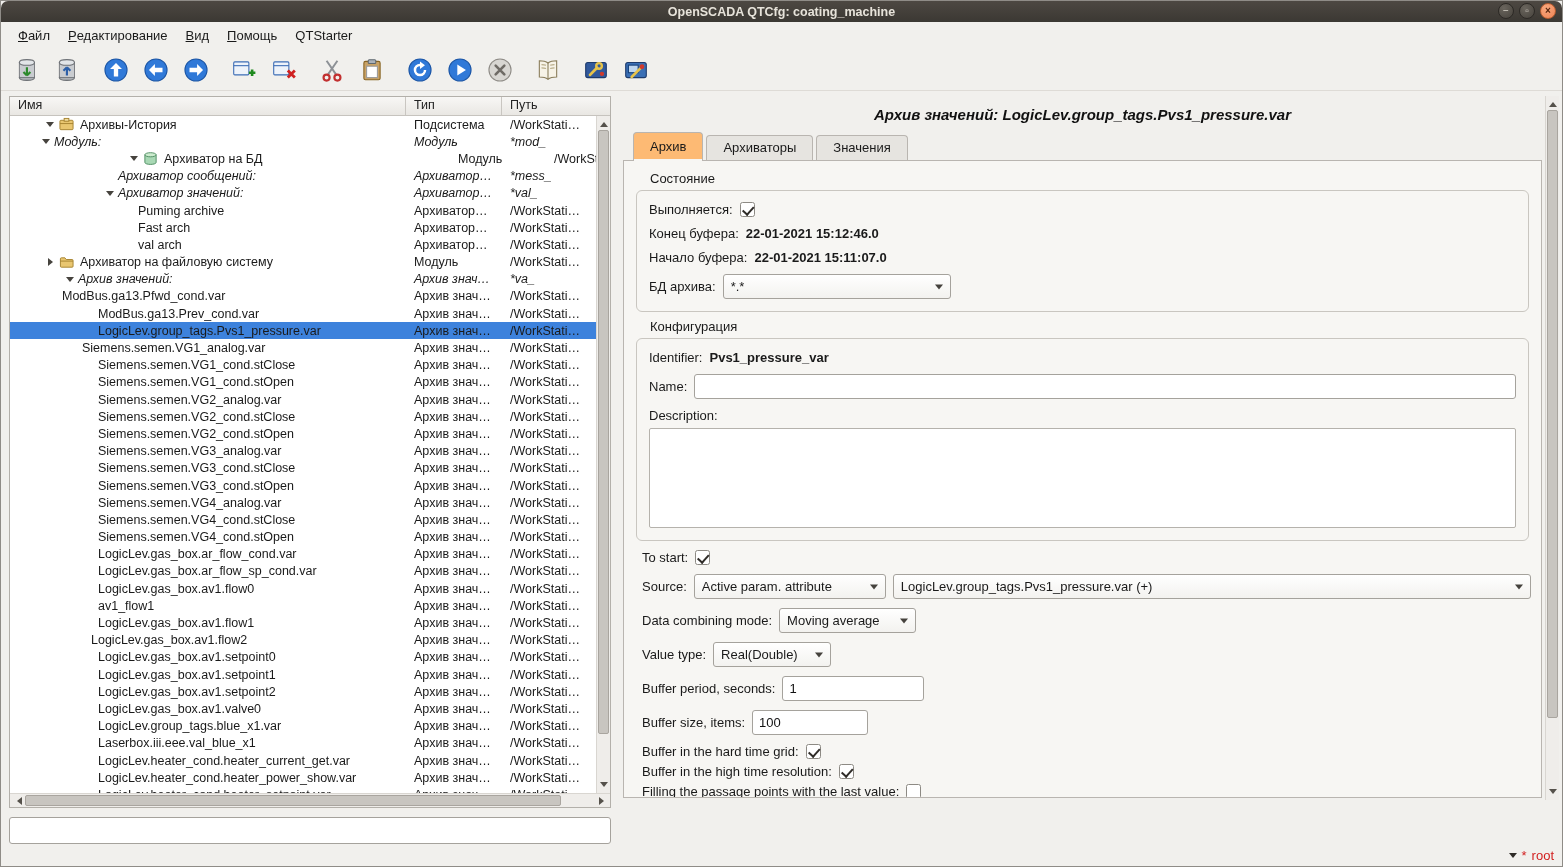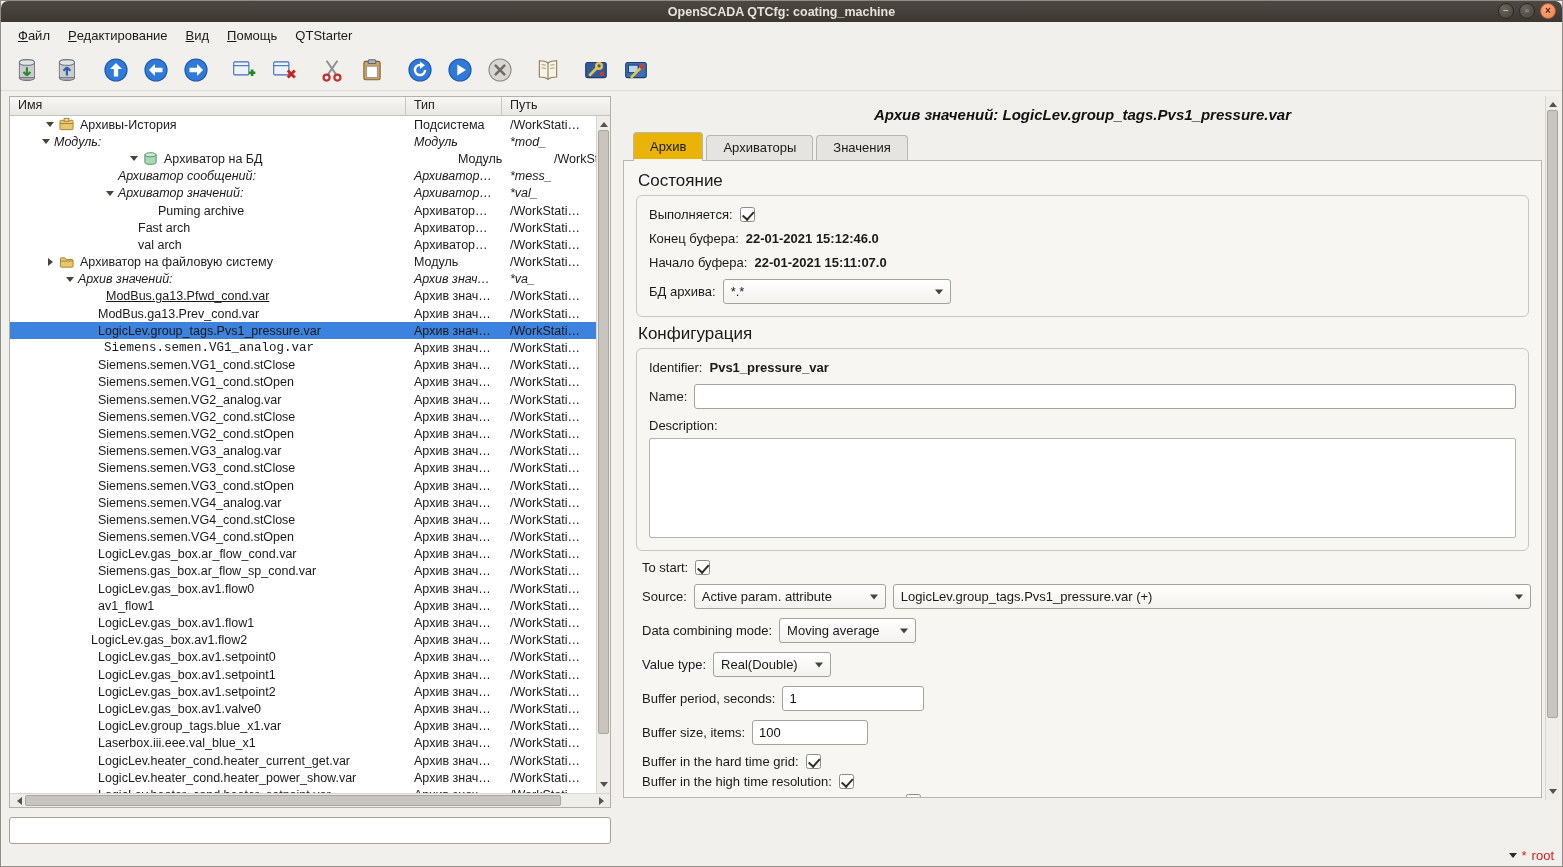--- a/index.html
+++ b/index.html
@@ -56,24 +56,24 @@
 .strack{flex:1;padding:1px}
 .strack .sthumb{background:#c8c5c0;border:1px solid #a9a59f;border-radius:2px;width:100%}
 .hscroll .strack{display:flex}
 .hscroll .sthumb{height:100%;background:#c8c5c0;border:1px solid #a9a59f;border-radius:2px}
 
 .right-area{flex:1;display:flex;min-width:0}
 .right-panel{flex:1;display:flex;flex-direction:column;min-width:0;padding:0 3px}
 .panel-title{text-align:center;font-size:15px;font-weight:bold;font-style:italic;margin:10px 0 9px;color:#111}
 .tabs{display:flex;margin-left:10px;position:relative;z-index:2}
 .tab{padding:4px 16px 5px;font-size:13px;border:1px solid #b9b5b0;border-bottom:none;border-radius:4px 4px 0 0;background:#e6e4e0;margin-right:3px;margin-top:3px;cursor:default}
-.tab.active{background:#eab308;margin-top:0;padding-top:6px;position:relative}
+.tab.active{background:#fdba74;margin-top:0;padding-top:6px;position:relative}
 .tab.active::after{content:"";position:absolute;left:0;right:0;bottom:-1px;height:2px;background:#f7f6f3}
 .tab-frame{flex:1;border:1px solid #b9b5b0;background:#f7f6f3;margin-bottom:10px;padding:3px 10px 0;overflow:hidden;position:relative;z-index:1}
-.glabel{font-size:17px;margin:7px 0 4px 4px}
+.glabel{font-size:13px;margin:7px 0 4px 16px}
 .gbox{border:1px solid #c9c6c0;border-radius:6px;padding:2px 12px 12px;margin:0 2px}
 .frow{display:flex;align-items:center;gap:7px;margin-top:9px}
 .frow.outer{margin-left:8px}
 .flabel{font-size:13px;white-space:nowrap}
 .fvalue{font-size:13px;font-weight:bold;white-space:nowrap}
 .check{width:15px;height:15px;background:#fff;border:1px solid #8d8a84;border-radius:2.5px;flex:none;position:relative}
 .check.checked::after{content:"";position:absolute;left:4px;top:1px;width:4.5px;height:8.5px;border:solid #2f2c28;border-width:0 2px 2px 0;transform:rotate(42deg)}
 .combo{display:flex;align-items:center;height:25px;background:linear-gradient(#ffffff,#f3f2ef);border:1px solid #a5a29c;border-radius:3px;padding:0 7px;font-size:13px;gap:8px;flex:none}
 .combo .cval{white-space:nowrap;overflow:hidden}
 .combo .arr{margin-left:auto;flex:none;border:4px solid transparent;border-top:5px solid #45423d;transform:translateY(2.5px)}
@@ -319,21 +319,21 @@
             </div>
             <div class="trow italic">
               <div class="tcell name" style="padding-left: 92px;">
                 <span class="expander open"></span>
                 <span class="tlabel">Архиватор значений:</span>
               </div>
               <div class="tcell type">Архиватор…</div>
               <div class="tcell path">*val_</div>
             </div>
             <div class="trow">
-              <div class="tcell name" style="padding-left: 112px; gap: 20px;">
+              <div class="tcell name" style="padding-left: 112px;">
                 <span class="expander none"></span>
                 <span class="tlabel">Puming archive</span>
               </div>
               <div class="tcell type">Архиватор…</div>
               <div class="tcell path">/WorkStati…</div>
             </div>
             <div class="trow">
               <div class="tcell name" style="padding-left: 112px;">
                 <span class="expander none"></span>
                 <span class="tlabel">Fast arch</span>
@@ -365,21 +365,21 @@
             </div>
             <div class="trow italic">
               <div class="tcell name" style="padding-left: 52px;">
                 <span class="expander open"></span>
                 <span class="tlabel">Архив значений:</span>
               </div>
               <div class="tcell type">Архив знач…</div>
               <div class="tcell path">*va_</div>
             </div>
             <div class="trow">
-              <div class="tcell name" style="padding-left: 80px; text-decoration: underline;">
+              <div class="tcell name" style="padding-left: 36px;">
                 <span class="expander none"></span>
                 <span class="tlabel">ModBus.ga13.Pfwd_cond.var</span>
               </div>
               <div class="tcell type">Архив знач…</div>
               <div class="tcell path">/WorkStati…</div>
             </div>
             <div class="trow">
               <div class="tcell name" style="padding-left: 72px;">
                 <span class="expander none"></span>
                 <span class="tlabel">ModBus.ga13.Prev_cond.var</span>
@@ -389,21 +389,21 @@
             </div>
             <div class="trow selected">
               <div class="tcell name" style="padding-left: 72px;">
                 <span class="expander none"></span>
                 <span class="tlabel">LogicLev.group_tags.Pvs1_pressure.var</span>
               </div>
               <div class="tcell type">Архив знач…</div>
               <div class="tcell path">/WorkStati…</div>
             </div>
             <div class="trow">
-              <div class="tcell name" style="padding-left: 78px; font-family: Liberation Mono, monospace;">
+              <div class="tcell name" style="padding-left: 56px;">
                 <span class="expander none"></span>
                 <span class="tlabel">Siemens.semen.VG1_analog.var</span>
               </div>
               <div class="tcell type">Архив знач…</div>
               <div class="tcell path">/WorkStati…</div>
             </div>
             <div class="trow">
               <div class="tcell name" style="padding-left: 72px;">
                 <span class="expander none"></span>
                 <span class="tlabel">Siemens.semen.VG1_cond.stClose</span>
@@ -495,21 +495,21 @@
               <div class="tcell name" style="padding-left: 72px;">
                 <span class="expander none"></span>
                 <span class="tlabel">LogicLev.gas_box.ar_flow_cond.var</span>
               </div>
               <div class="tcell type">Архив знач…</div>
               <div class="tcell path">/WorkStati…</div>
             </div>
             <div class="trow">
               <div class="tcell name" style="padding-left: 72px;">
                 <span class="expander none"></span>
-                <span class="tlabel">Siemens.gas_box.ar_flow_sp_cond.var</span>
+                <span class="tlabel">LogicLev.gas_box.ar_flow_sp_cond.var</span>
               </div>
               <div class="tcell type">Архив знач…</div>
               <div class="tcell path">/WorkStati…</div>
             </div>
             <div class="trow">
               <div class="tcell name" style="padding-left: 72px;">
                 <span class="expander none"></span>
                 <span class="tlabel">LogicLev.gas_box.av1.flow0</span>
               </div>
               <div class="tcell type">Архив знач…</div>

